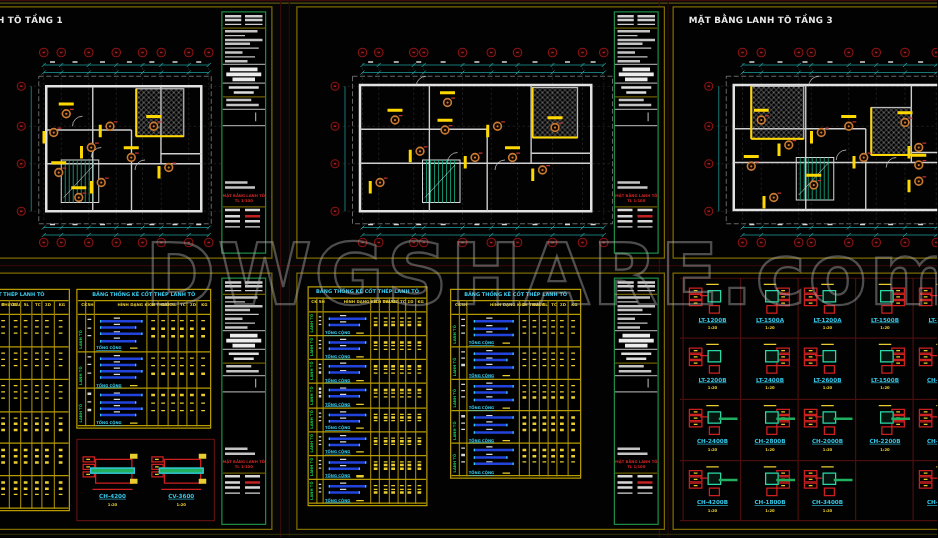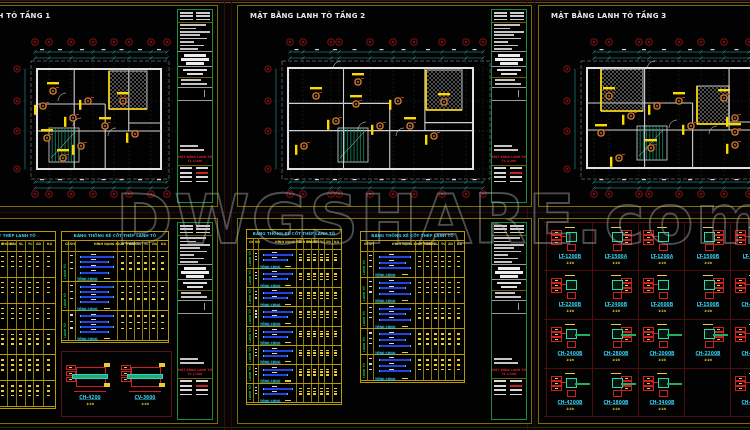--- a/index.html
+++ b/index.html
@@ -446,21 +446,20 @@
           <rect x="200" y="87" width="12" height="2.4" fill="#ffd800"></rect>
           <circle cx="206" cy="96" r="3.1" fill="#140800" stroke="#c87a32" stroke-width="1.3"></circle>
           <circle cx="206" cy="96" r="0.9" fill="#c87a32"></circle>
           <rect x="209" y="92" width="3" height="1" fill="#c23030"></rect>
           <rect x="57" y="138.8" width="2.4" height="10" fill="#ffd800"></rect>
           <circle cx="66" cy="140" r="3.1" fill="#140800" stroke="#c87a32" stroke-width="1.3"></circle>
           <circle cx="66" cy="140" r="0.9" fill="#c87a32"></circle>
           <rect x="69" y="136" width="3" height="1" fill="#c23030"></rect>
         </g>
       </svg>
-    <div class="sheet-title"><span class="micro">MẶT BẰNG LANH TÔ TẦNG 2</span></div>
     <div class="tb" id="tb2" style="right:4px;">
         <div style="position: absolute; left: 2px; top: 2px; width: 13px; height: 1.5px; background: rgb(207, 207, 207);"></div>
         <div style="position: absolute; left: 18px; top: 2px; width: 14px; height: 1.5px; background: rgb(207, 207, 207);"></div>
         <div style="position: absolute; left: 2px; top: 5.4px; width: 13px; height: 1.5px; background: rgb(207, 207, 207);"></div>
         <div style="position: absolute; left: 18px; top: 5.4px; width: 14px; height: 1.5px; background: rgb(207, 207, 207);"></div>
         <div style="position: absolute; left: 2px; top: 8.8px; width: 13px; height: 1.5px; background: rgb(207, 207, 207);"></div>
         <div style="position: absolute; left: 18px; top: 8.8px; width: 14px; height: 1.5px; background: rgb(207, 207, 207);"></div>
         <div style="position: absolute; left: 0px; top: 12.2px; width: 100%; height: 1px; background: rgb(107, 93, 0);"></div>
         <div style="position: absolute; left: 2px; top: 14.2px; width: 26px; height: 1.6px; background: rgb(196, 196, 196);"></div>
         <div style="position: absolute; left: 2px; top: 17.6px; width: 16px; height: 1.6px; background: rgb(196, 196, 196);"></div>

